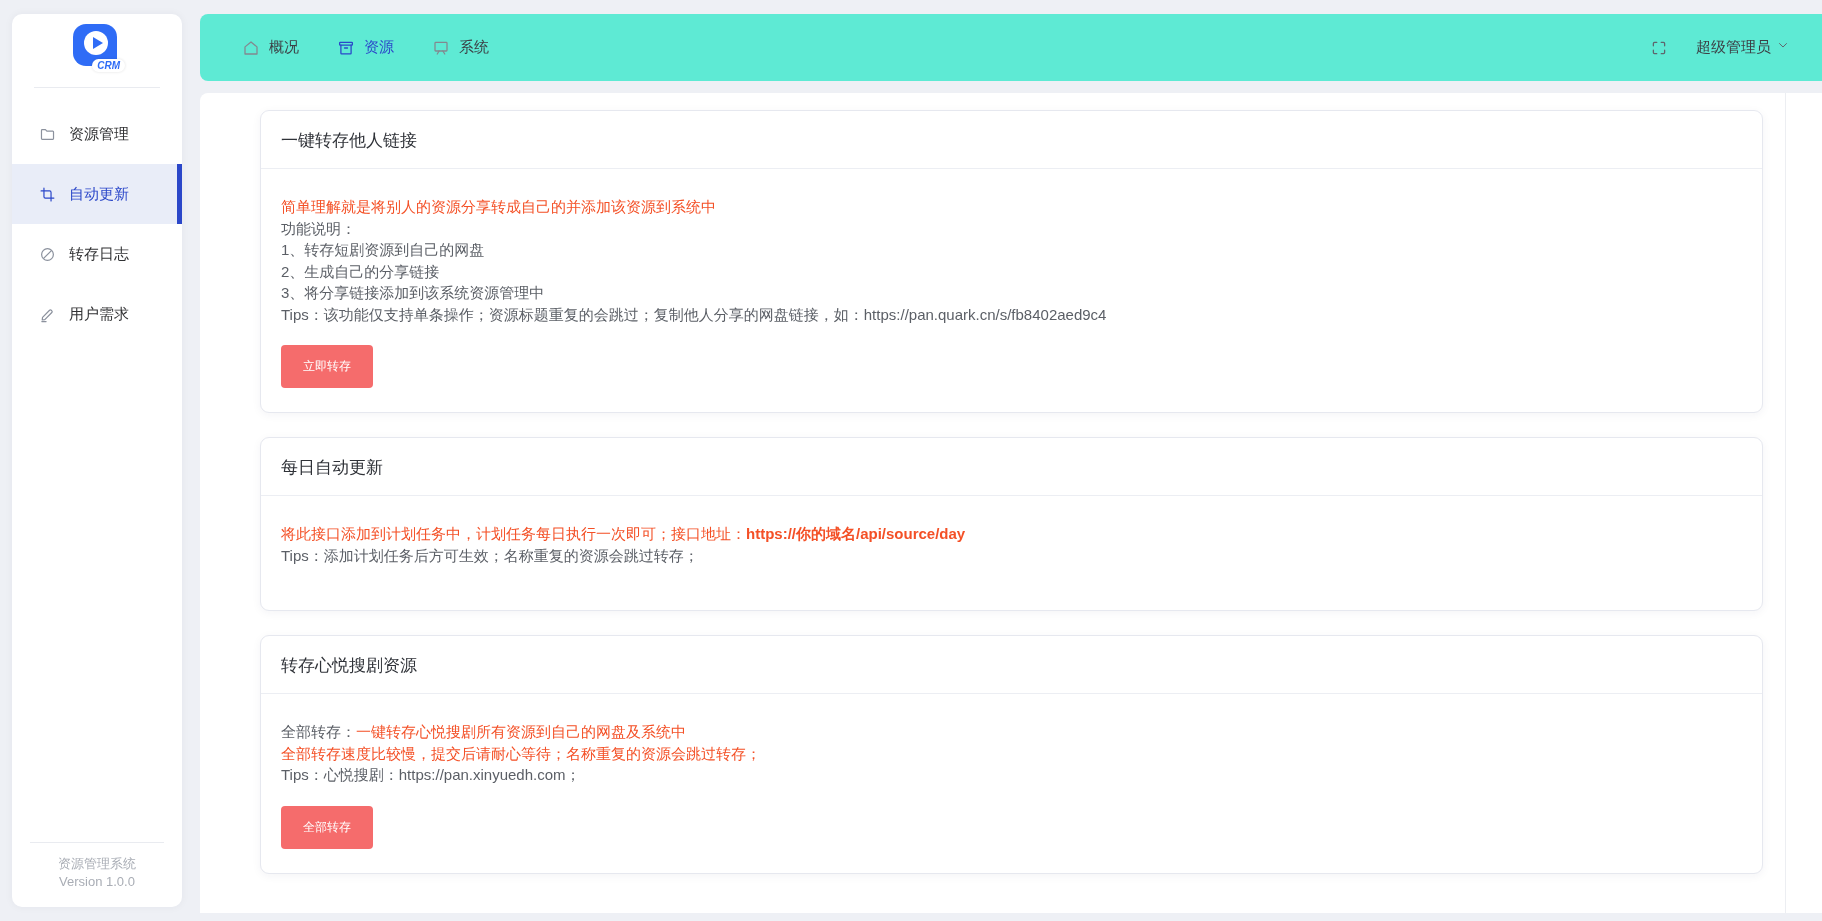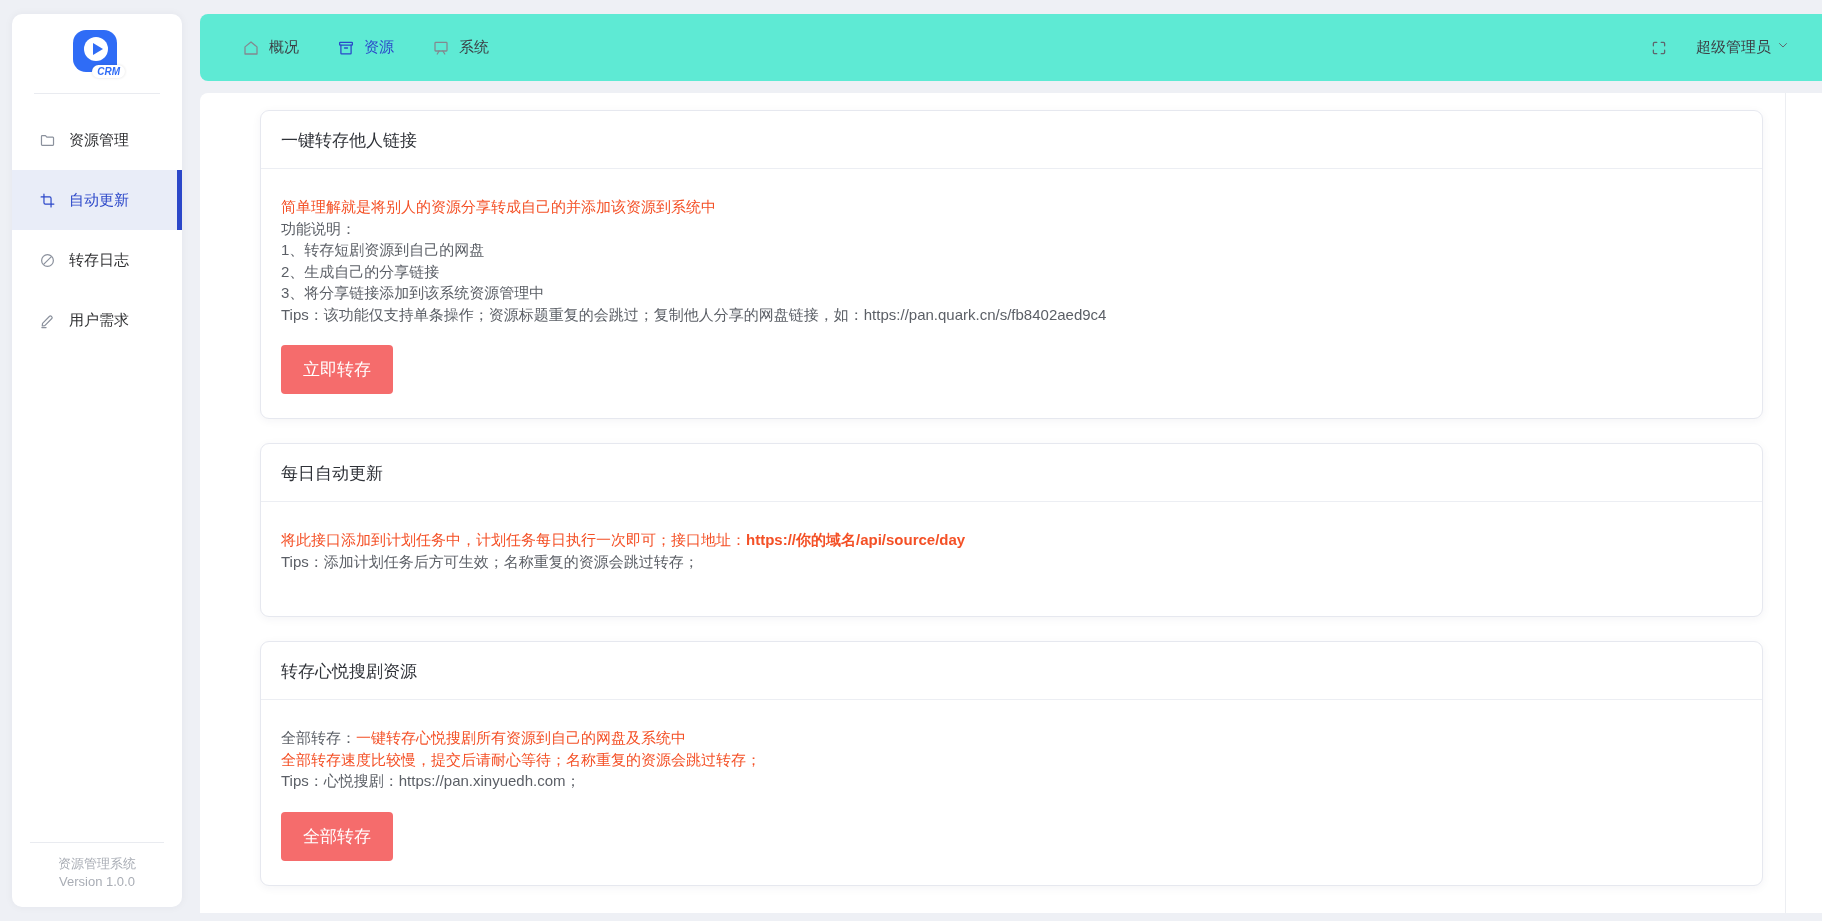--- a/index.html
+++ b/index.html
@@ -12,21 +12,21 @@
   }
   .icon { display:inline-flex; align-items:center; justify-content:center; }
   .icon svg { display:block; }
 
   
   .sidebar {
     position:absolute; left:12px; top:14px; width:170px; height:893px;
     background:#fff; border-radius:10px; display:flex; flex-direction:column;
     box-shadow:0 0 8px rgba(31,45,61,.05);
   }
-  .logo-area { padding-top:16px; display:flex; justify-content:center; }
+  .logo-area { padding-top:10px; display:flex; justify-content:center; }
   .logo { position:relative; width:48px; height:46px; }
   .logo-blob {
     width:44px; height:42px; background:var(--logo-blue,#2f6cf6);
     border-radius:13px 13px 4px 13px; position:relative;
   }
   .logo-circle {
     position:absolute; left:11px; top:7px; width:24px; height:24px;
     background:#fff; border-radius:50%; display:flex; align-items:center; justify-content:center;
   }
   .logo-play {
@@ -87,21 +87,21 @@
     border:1px solid #e6e8ef; border-radius:9px; background:#fff;
     box-shadow:0 2px 10px rgba(35,45,70,.05); margin-bottom:24px;
   }
   .card-header { padding:18px 20px 16px; font-size:17px; color:#2f3238; border-bottom:1px solid #eceef3; }
   .card-body { padding:27px 20px 24px; font-size:15px; line-height:21.5px; color:#5b5f66; }
   .card-body.no-btn { padding-bottom:44px; }
   .seg.accent { color:var(--accent,#f45026); }
   .seg.bold { font-weight:bold; }
   .card-btn {
     margin-top:20px; background:var(--danger,#f56c6c); color:#fff; border:none;
-    border-radius:4px; font-size:17px; padding:13px 22px; cursor:pointer;
+    border-radius:4px; font-size:12px; padding:13px 22px; cursor:pointer;
     font-family:inherit; display:inline-block;
   }
 </style>
 </head>
 <body>
 
 <aside class="sidebar">
   <div class="logo-area">
     <div class="logo">
       <div class="logo-blob">

